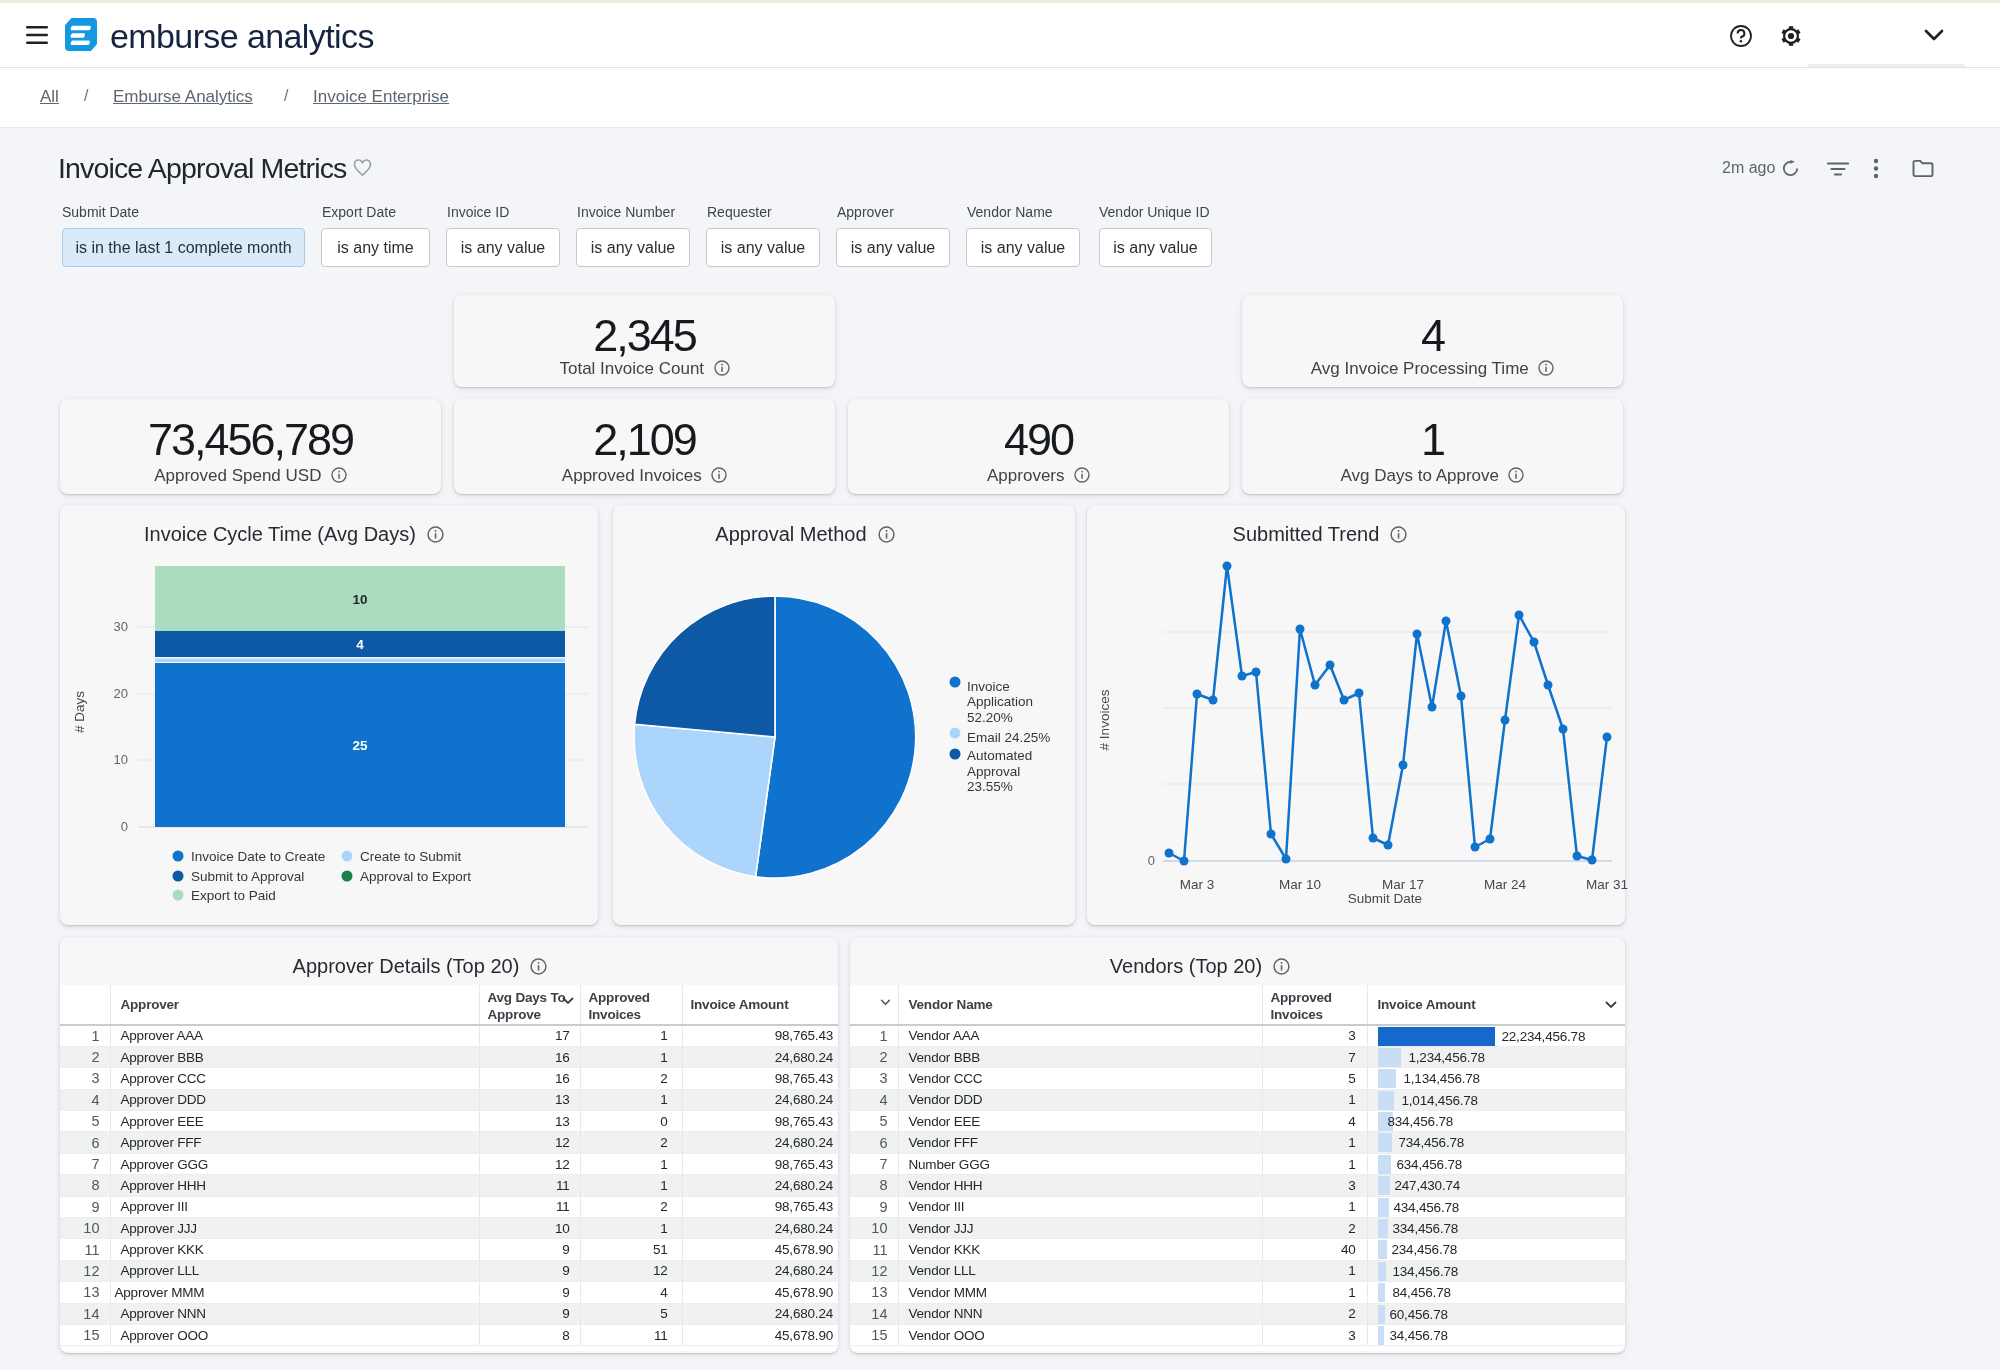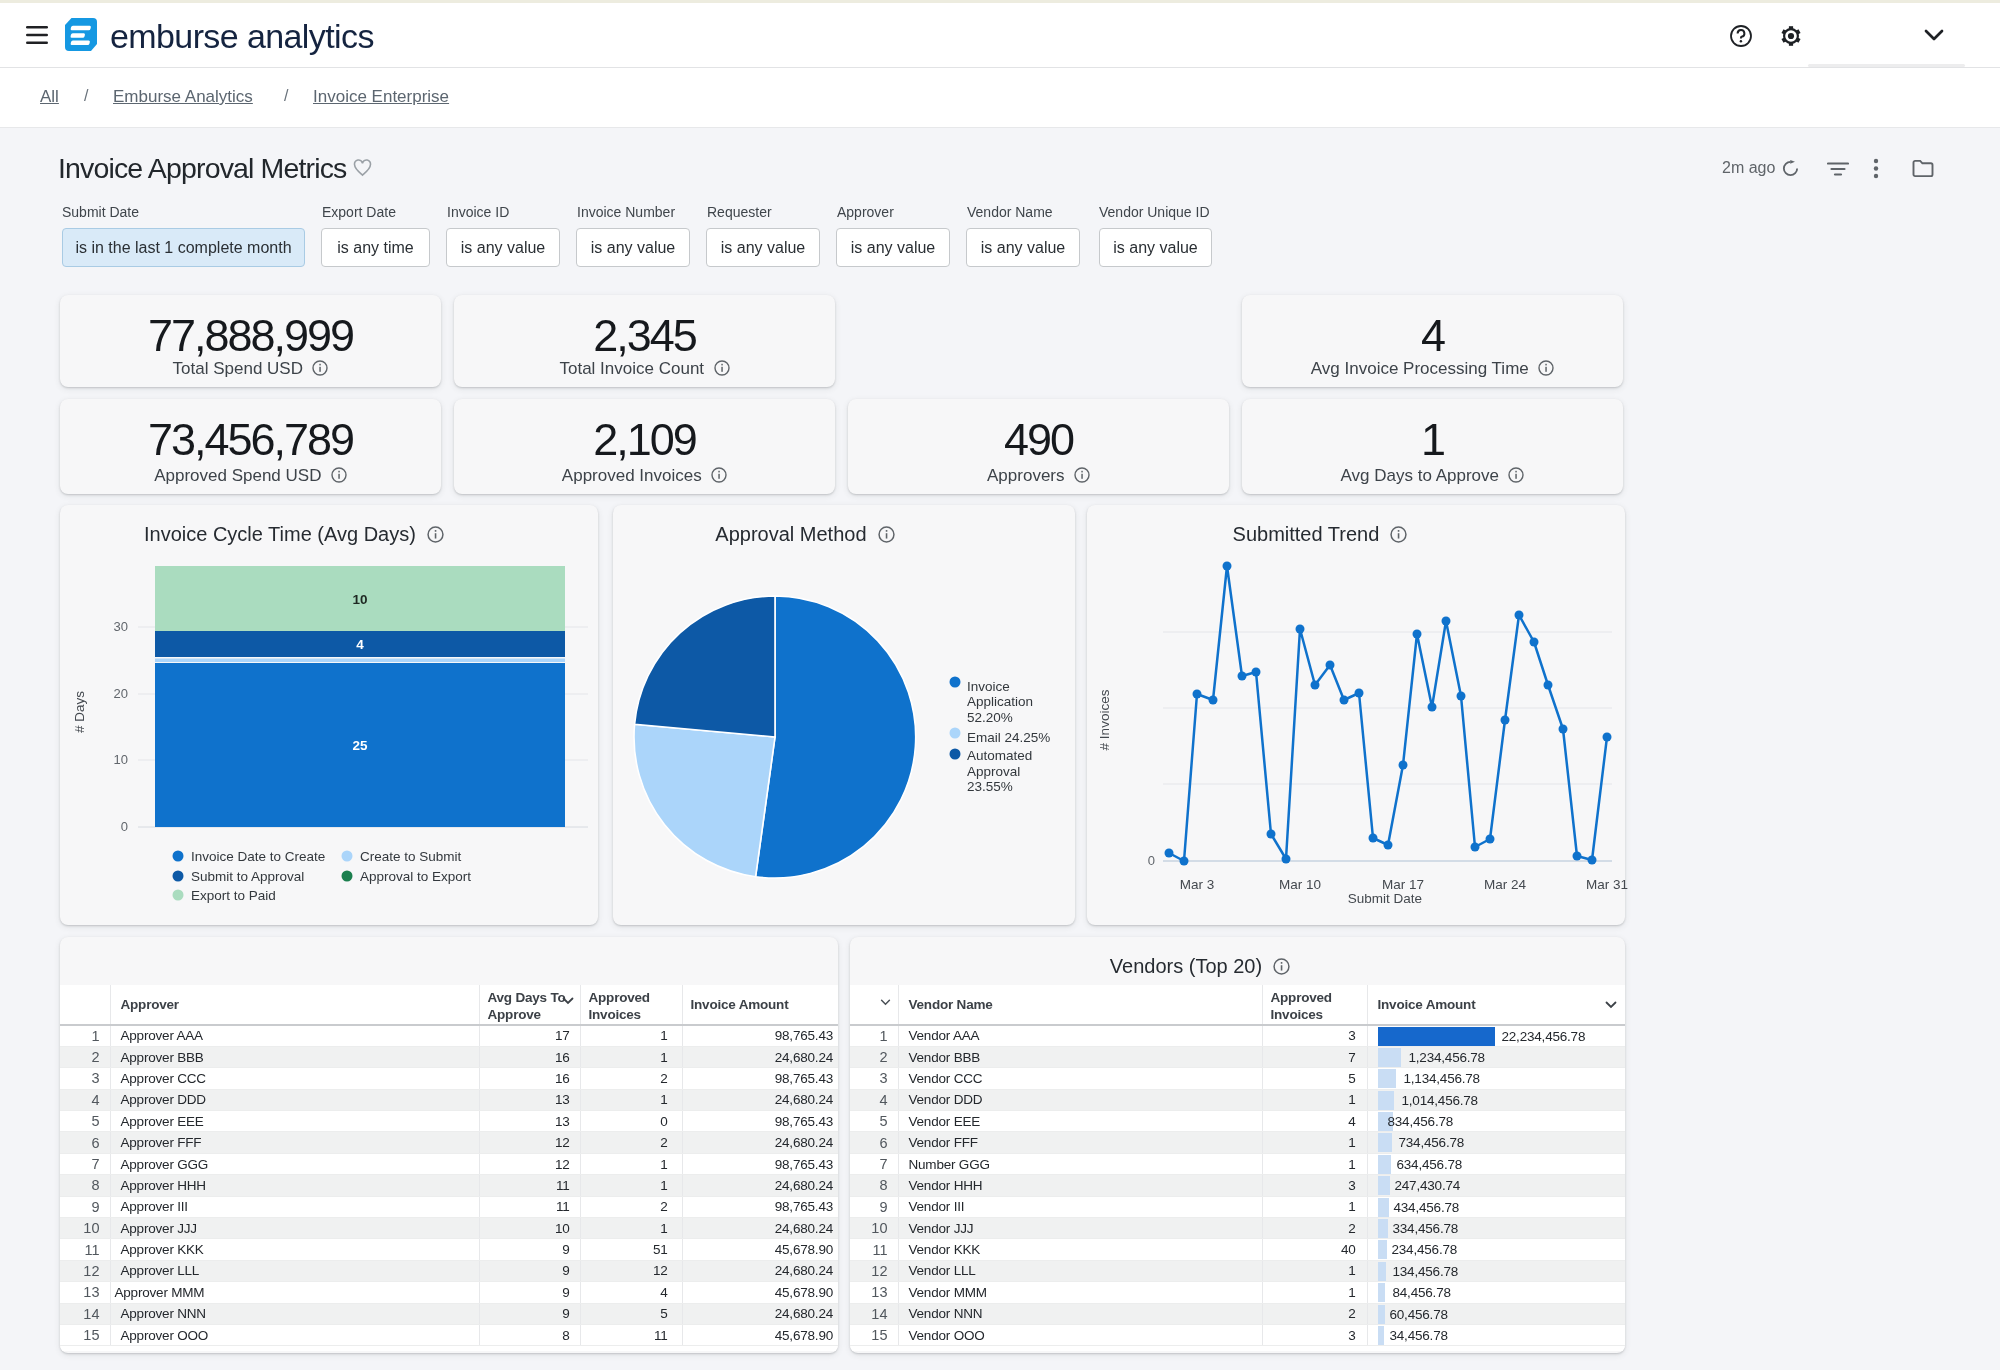--- a/index.html
+++ b/index.html
@@ -130,28 +130,20 @@
   <div class="fbox" style="left:576px;width:114px">is any value</div>
   <div class="flbl" style="left:707px">Requester</div>
   <div class="fbox" style="left:706px;width:114px">is any value</div>
   <div class="flbl" style="left:837px">Approver</div>
   <div class="fbox" style="left:836px;width:114px">is any value</div>
   <div class="flbl" style="left:967px">Vendor Name</div>
   <div class="fbox" style="left:966px;width:114px">is any value</div>
   <div class="flbl" style="left:1099px">Vendor Unique ID</div>
   <div class="fbox" style="left:1099px;width:113px">is any value</div>
   
-  <div class="card tile" style="left:60px;top:295px;width:381px;height:92px">
-    <div class="knum">77,888,999</div>
-    <div class="klbl">Total Spend USD &nbsp;<svg class="ilbl" width="16" height="16" viewBox="0 0 16 16">
-          <circle cx="8" cy="8" r="7" fill="none" stroke="#5f6469" stroke-width="1.4"></circle>
-          <rect x="7.3" y="6.8" width="1.5" height="5" fill="#5f6469"></rect>
-          <rect x="7.3" y="3.8" width="1.5" height="1.6" fill="#5f6469"></rect>
-        </svg></div>
-  </div>
   <div class="card tile" style="left:454px;top:295px;width:381px;height:92px">
     <div class="knum">2,345</div>
     <div class="klbl">Total Invoice Count &nbsp;<svg class="ilbl" width="16" height="16" viewBox="0 0 16 16">
           <circle cx="8" cy="8" r="7" fill="none" stroke="#5f6469" stroke-width="1.4"></circle>
           <rect x="7.3" y="6.8" width="1.5" height="5" fill="#5f6469"></rect>
           <rect x="7.3" y="3.8" width="1.5" height="1.6" fill="#5f6469"></rect>
         </svg></div>
   </div>
   <div class="card tile" style="left:1242px;top:295px;width:381px;height:92px">
     <div class="knum">4</div>
@@ -313,20 +305,25 @@
           <circle cx="461" cy="180" r="4.5"></circle>
           <circle cx="476" cy="224" r="4.5"></circle>
           <circle cx="490" cy="351" r="4.5"></circle>
           <circle cx="505" cy="355" r="4.5"></circle>
           <circle cx="520" cy="232" r="4.5"></circle>
       </g>
     </svg>
   </div>
   
   <div class="card" style="left:60px;top:937px;width:778px;height:416px;overflow:hidden">
+    <div style="position:absolute;left:0;top:18px;width:720px;text-align:center;font-size:20px;color:#262b31">Approver Details (Top 20) &nbsp;<svg class="ilbl" width="17" height="17" viewBox="0 0 16 16">
+          <circle cx="8" cy="8" r="7" fill="none" stroke="#5f6469" stroke-width="1.4"></circle>
+          <rect x="7.3" y="6.8" width="1.5" height="5" fill="#5f6469"></rect>
+          <rect x="7.3" y="3.8" width="1.5" height="1.6" fill="#5f6469"></rect>
+        </svg></div>
     <div style="position:absolute;left:0;top:48px;width:778px;height:366px;background:#fff">
     <table style="width:778px">
       <colgroup>
             <col style="width:50px">
             <col style="width:369px">
             <col style="width:101px">
             <col style="width:102px">
             <col style="width:156px">
           </colgroup>
       <tbody>

